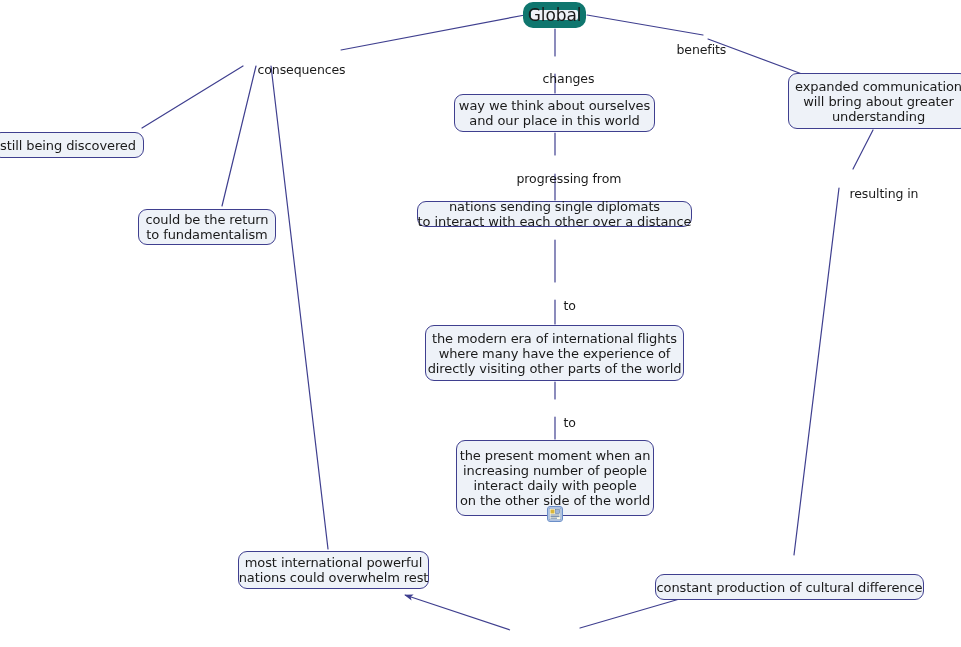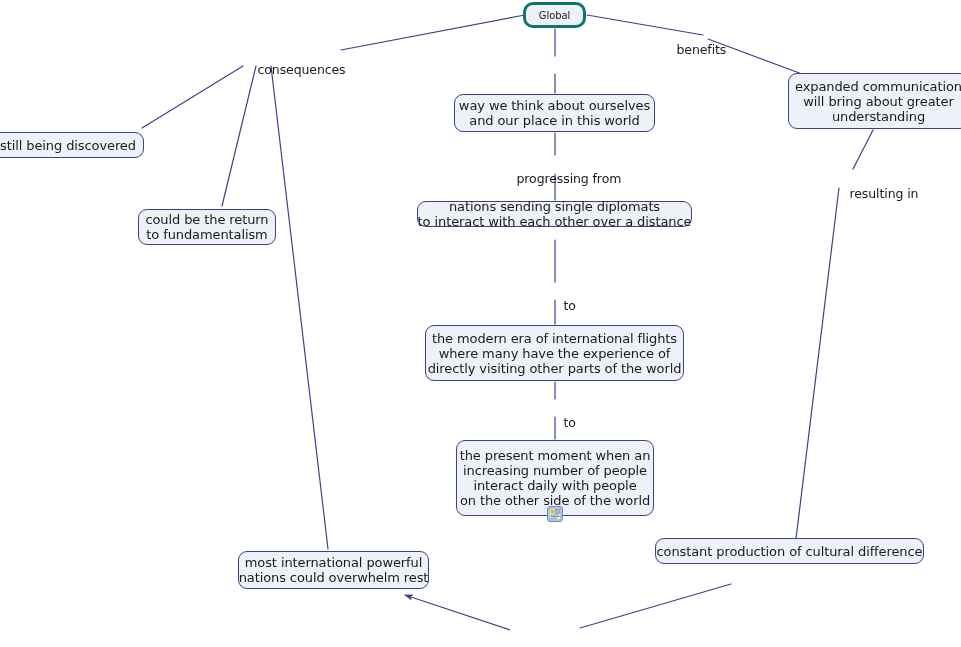--- a/index.html
+++ b/index.html
@@ -37,24 +37,24 @@
     font-size: 13px;
     line-height: 15px;
     text-align: center;
     display: flex;
     align-items: center;
     justify-content: center;
     white-space: pre;
     letter-spacing: -0.1px;
   }
   .node.root {
-    border: 3px solid #0f766e;
+    border: 8px solid #0f766e;
     border-radius: 10px;
     background: #eef2f8;
-    font-size: 10px;
+    font-size: 17px;
   }
   .linklabel {
     position: absolute;
     font-size: 12.5px;
     line-height: 14px;
     color: #1a1a1a;
     background: transparent;
     white-space: pre;
     text-align: center;
     letter-spacing: -0.1px;
@@ -163,39 +163,42 @@
     <span>expanded communication
 will bring about greater
 understanding</span>
   </div>
 
   <div class="node" style="left:238px; top:551px; width:191px; height:38px;">
     <span>most international powerful
 nations could overwhelm rest</span>
   </div>
 
-  <div class="node" style="left:655px; top:538px; width:269px; height:26px;">
+  <div class="node" style="left:655px; top:574px; width:269px; height:26px;">
     <span>constant production of cultural difference</span>
   </div>
 
   <div class="res-icon" style="left:547px; top:506px;">
     <svg width="14" height="14" viewBox="0 0 14 14" xmlns="http://www.w3.org/2000/svg">
       <rect x="1" y="1" width="12" height="12" fill="#fdfbe8" stroke="#6a8ec8" stroke-width="1"></rect>
       <rect x="2.5" y="2.5" width="4" height="4" fill="#d9b63a"></rect>
       <rect x="7.5" y="2.5" width="4" height="4" fill="#9fb6d8" stroke="#4a6a9a" stroke-width="0.5"></rect>
       <line x1="2.5" y1="8" x2="11.5" y2="8" stroke="#4a6a9a" stroke-width="0.8"></line>
       <line x1="2.5" y1="9.6" x2="11.5" y2="9.6" stroke="#4a6a9a" stroke-width="0.8"></line>
       <line x1="2.5" y1="11.2" x2="9" y2="11.2" stroke="#4a6a9a" stroke-width="0.8"></line>
     </svg>
   </div>
 
   <div class="linklabel" style="left:242px; top:49px;">
     <span>consequences</span>
   </div>
 
+  <div class="linklabel" style="left:527px; top:58px;">
+    <span>changes</span>
+  </div>
 
   <div class="linklabel" style="left:661px; top:29px;">
     <span>benefits</span>
   </div>
 
   <div class="linklabel" style="left:501px; top:158px;">
     <span>progressing from</span>
   </div>
 
   <div class="linklabel" style="left:548px; top:285px;">

